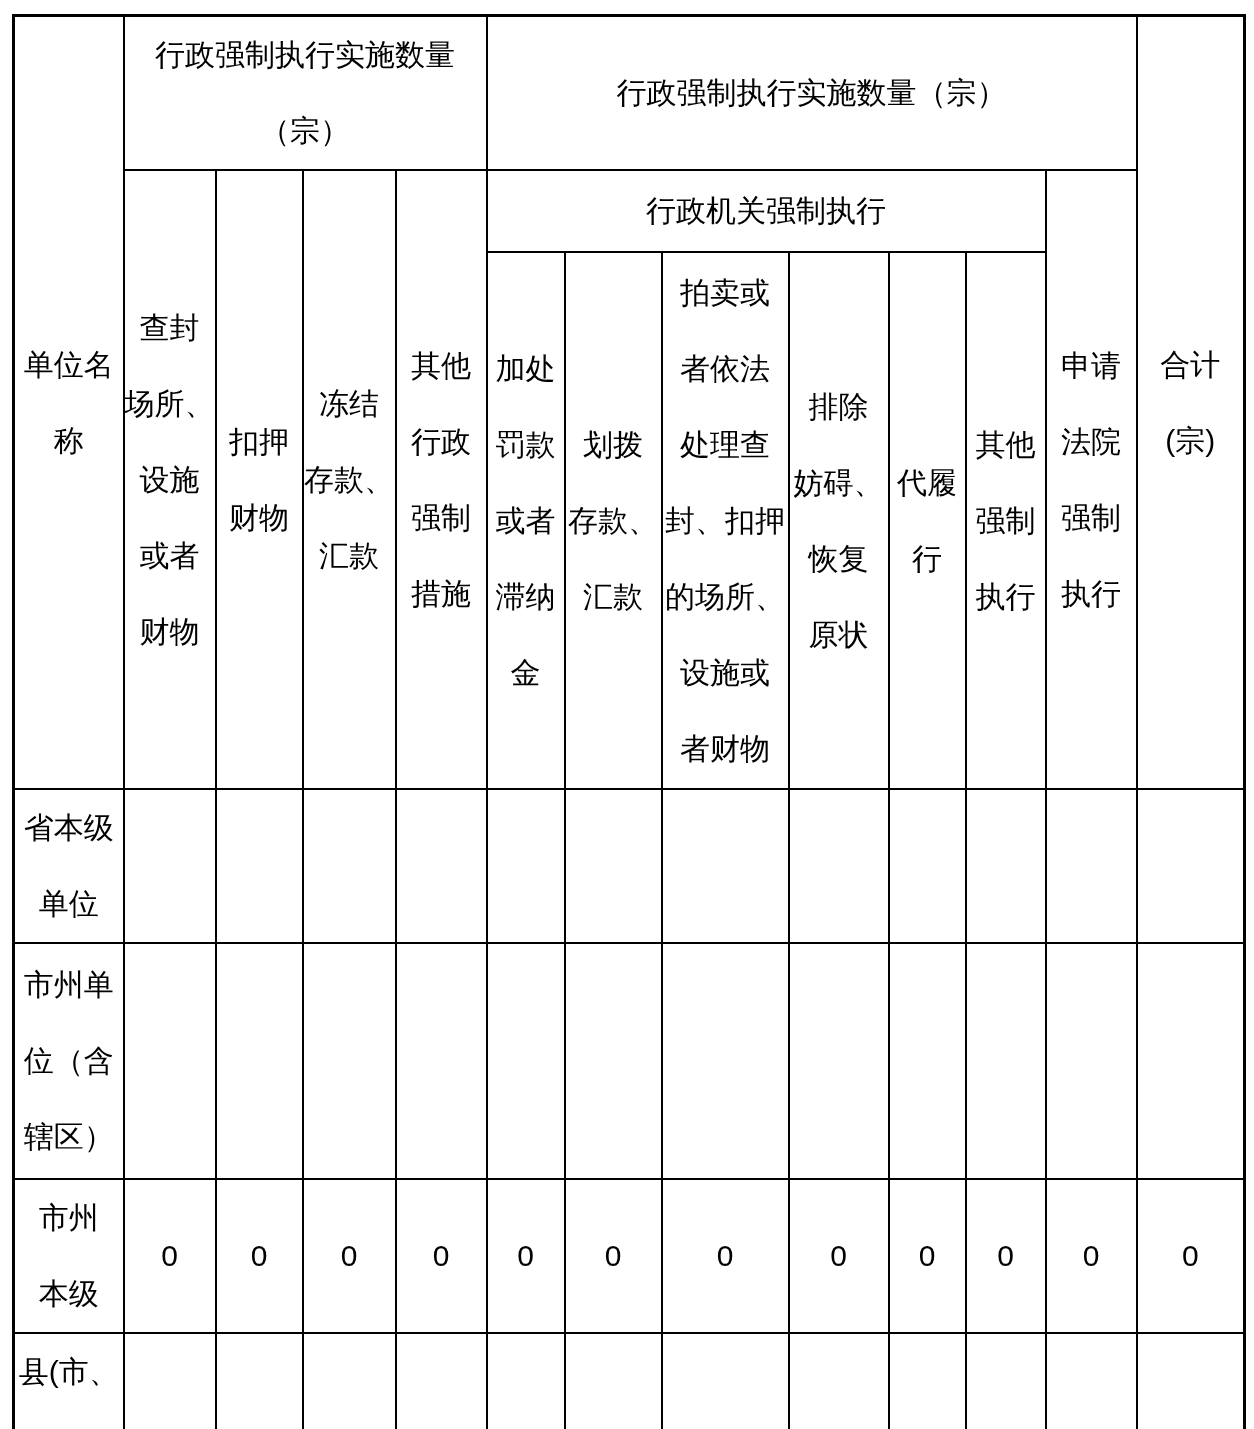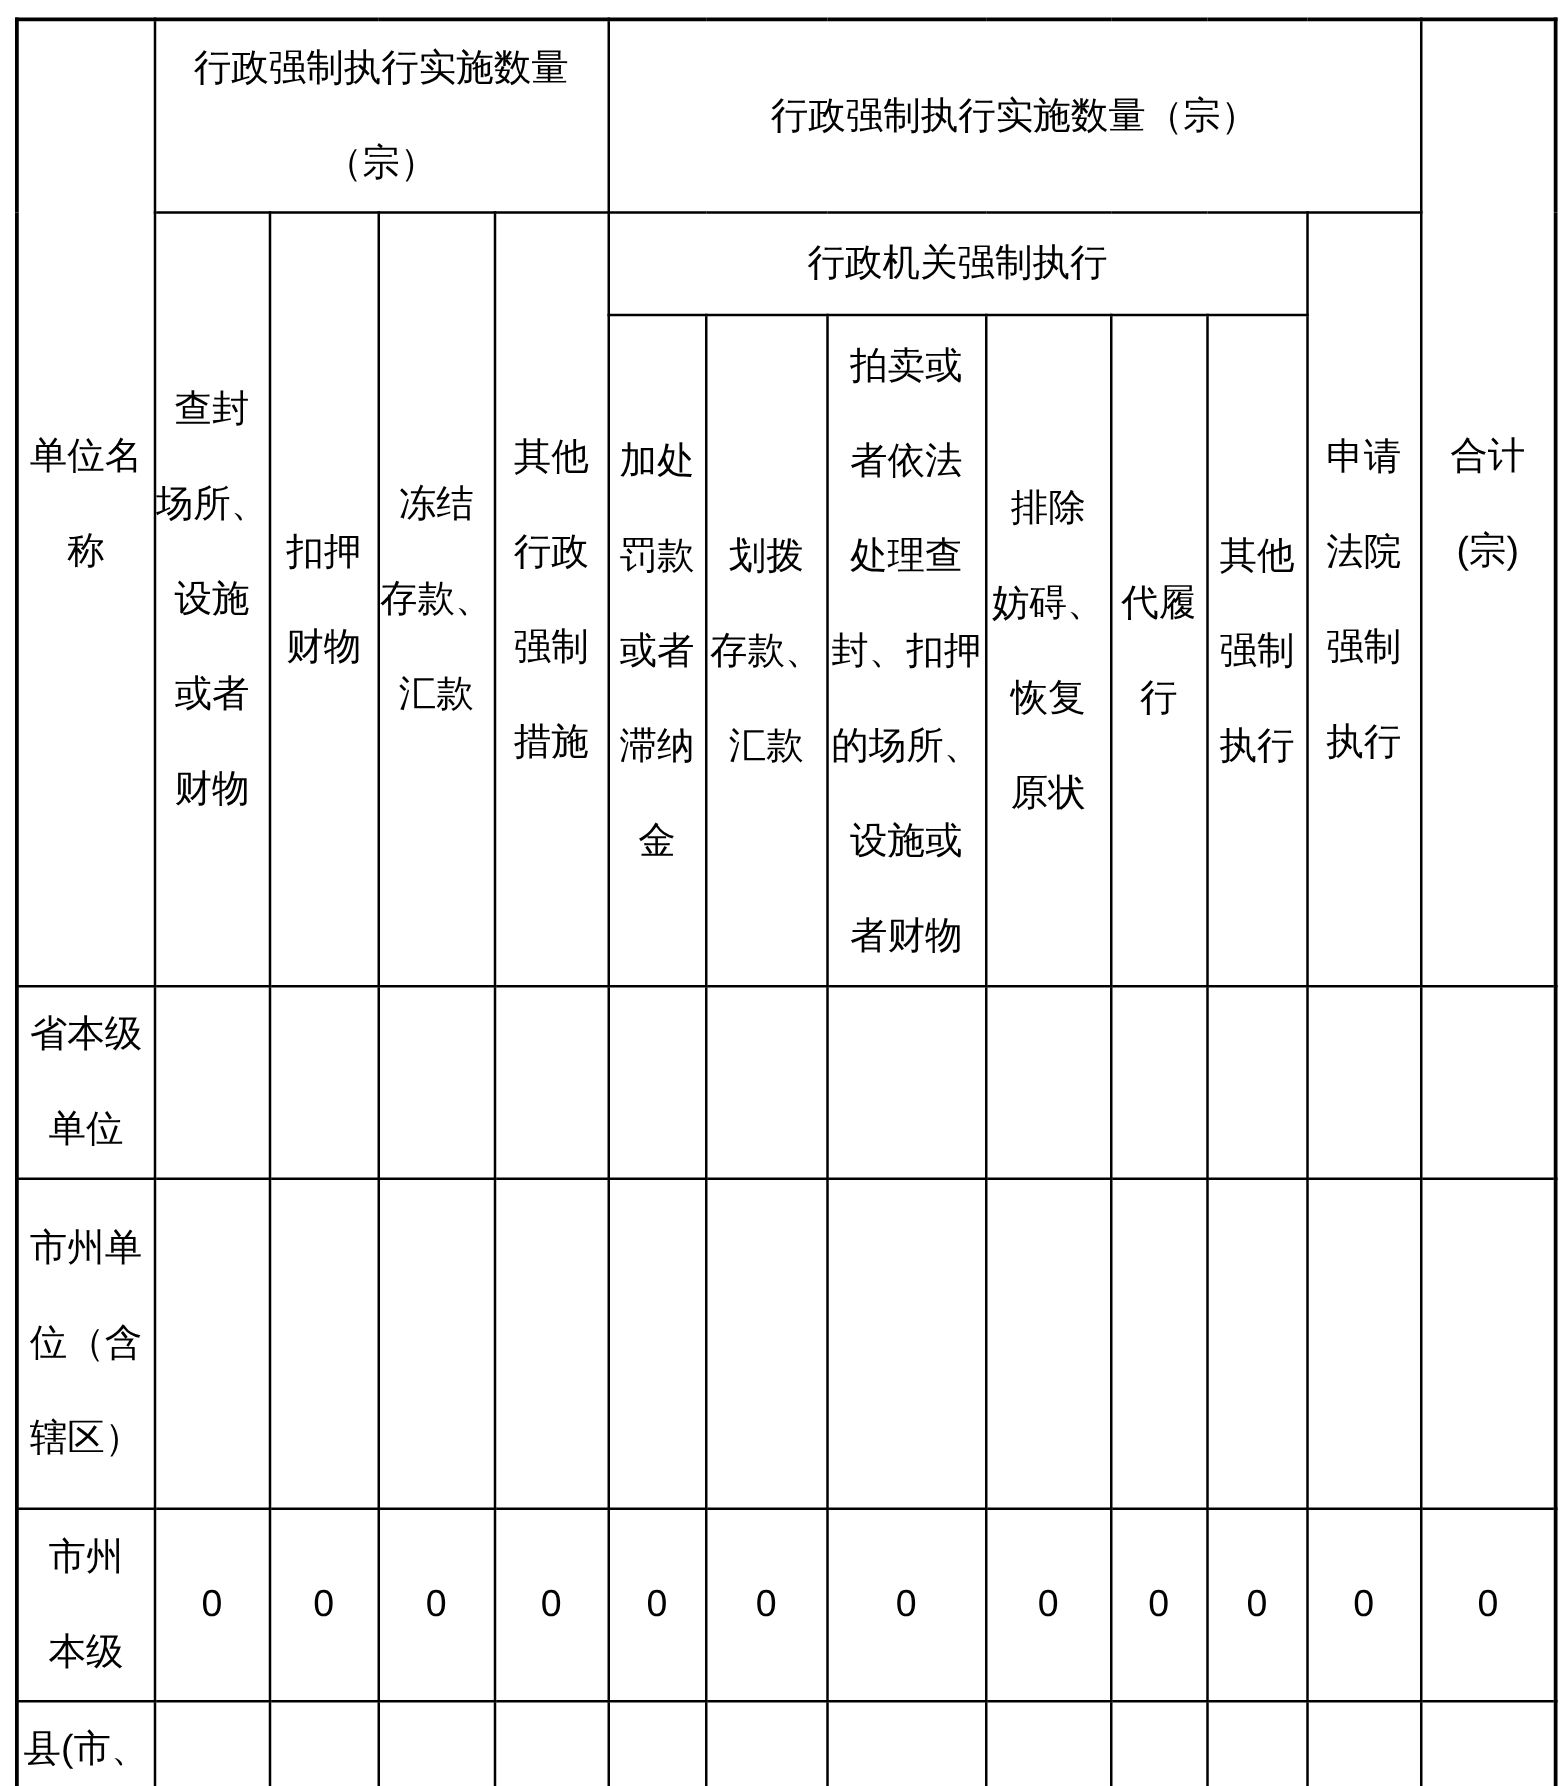--- a/index.html
+++ b/index.html
@@ -26,21 +26,21 @@
     white-space: pre-line;
     font-size: 30px;
     line-height: 76px;
     font-weight: normal;
     overflow: hidden;
   }
   tr.r-a { height: 81px; }
   tr.r-b { height: 82px; }
   tr.r-c { height: 537px; }
   tr.body-row-1 { height: 132px; }
-  tr.body-row-2 { height: 264px; }
+  tr.body-row-2 { height: 236px; }
   tr.body-row-3 { height: 154px; }
   tr.body-row-4 { height: 154px; }
   td.val {
     font-size: 32px;
     line-height: 40px;
     white-space: normal;
   }
 </style>
 </head>
 <body>

